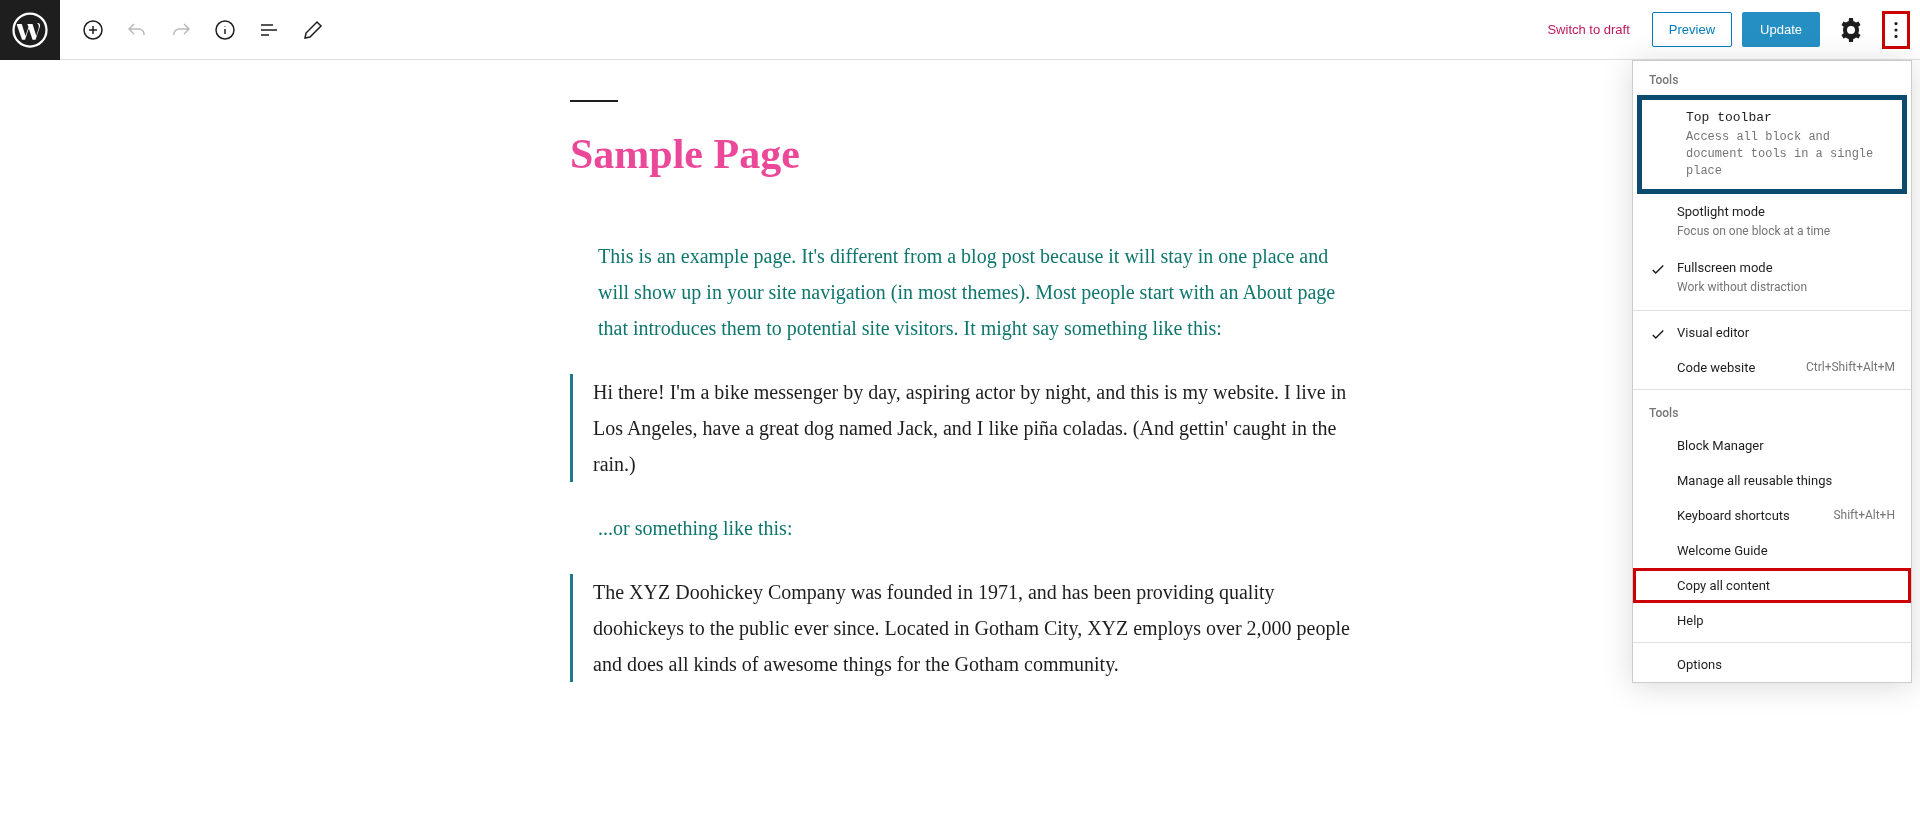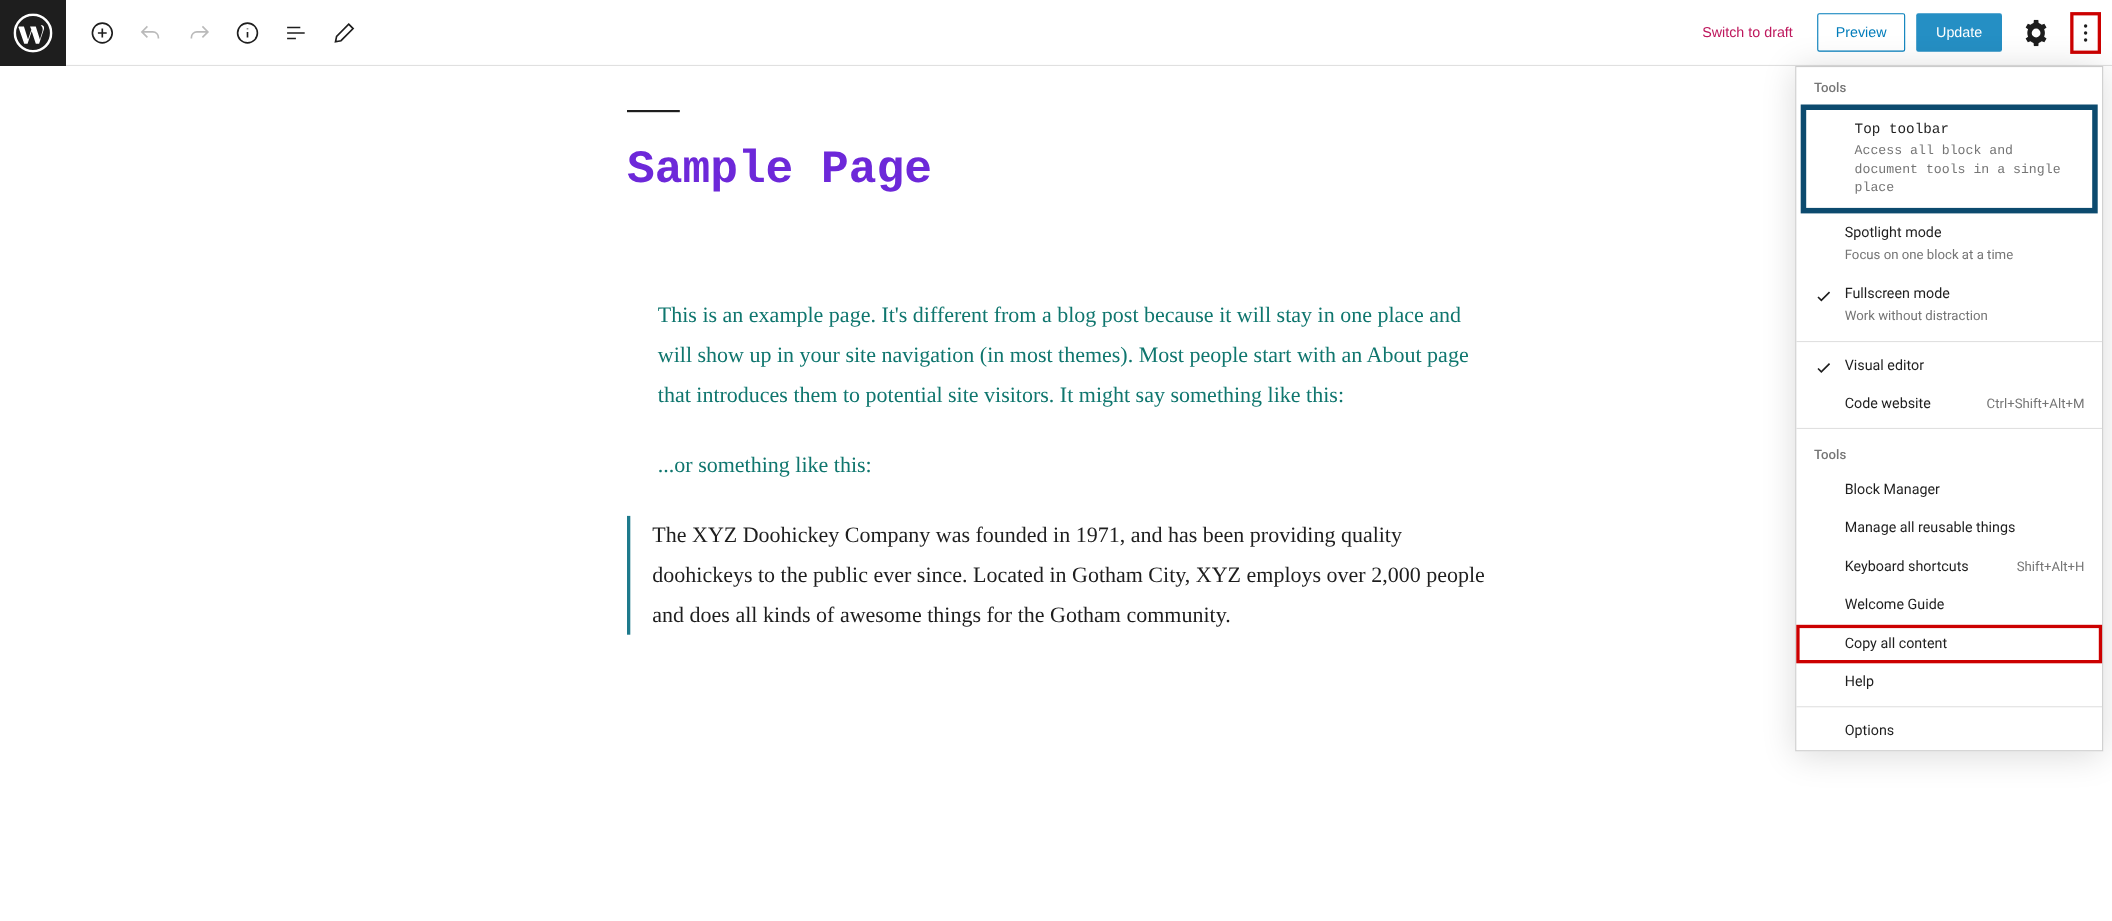--- a/index.html
+++ b/index.html
@@ -107,23 +107,23 @@
     }
     .title-separator {
       width: 48px;
       height: 2px;
       background: #1e1e1e;
       margin-bottom: 28px;
     }
     .page-title {
       font-size: 42px;
       font-weight: 700;
-      font-family: Liberation Mono, monospace;
-      color: #6d28d9;
-      margin-bottom: 91px;
+      font-family: Liberation Serif, serif;
+      color: #ec4899;
+      margin-bottom: 60px;
     }
     .content-para {
       font-size: 20px;
       line-height: 1.8;
       color: #0f766e;
       margin-bottom: 28px;
       margin-left: 28px;
     }
     .content-quote {
       border-left: 3px solid #1e7a8c;
@@ -259,20 +259,21 @@
           </svg>
       </button>
     </div>
   </div>
 </div>
 
 <div class="editor-content">
   <div class="title-separator"></div>
   <h1 class="page-title">Sample Page</h1>
   <p class="content-para">This is an example page. It's different from a blog post because it will stay in one place and will show up in your site navigation (in most themes). Most people start with an About page that introduces them to potential site visitors. It might say something like this:</p>
+  <blockquote class="content-quote">Hi there! I'm a bike messenger by day, aspiring actor by night, and this is my website. I live in Los Angeles, have a great dog named Jack, and I like piña coladas. (And gettin' caught in the rain.)</blockquote>
   <p class="content-para">...or something like this:</p>
   <blockquote class="content-quote">The XYZ Doohickey Company was founded in 1971, and has been providing quality doohickeys to the public ever since. Located in Gotham City, XYZ employs over 2,000 people and does all kinds of awesome things for the Gotham community.</blockquote>
 </div>
 
 <div class="dropdown-menu">
   <div class="menu-group-label">Tools</div>
 
   <div class="selected-box">
   <div class="menu-item">
     <div class="menu-item-content">

